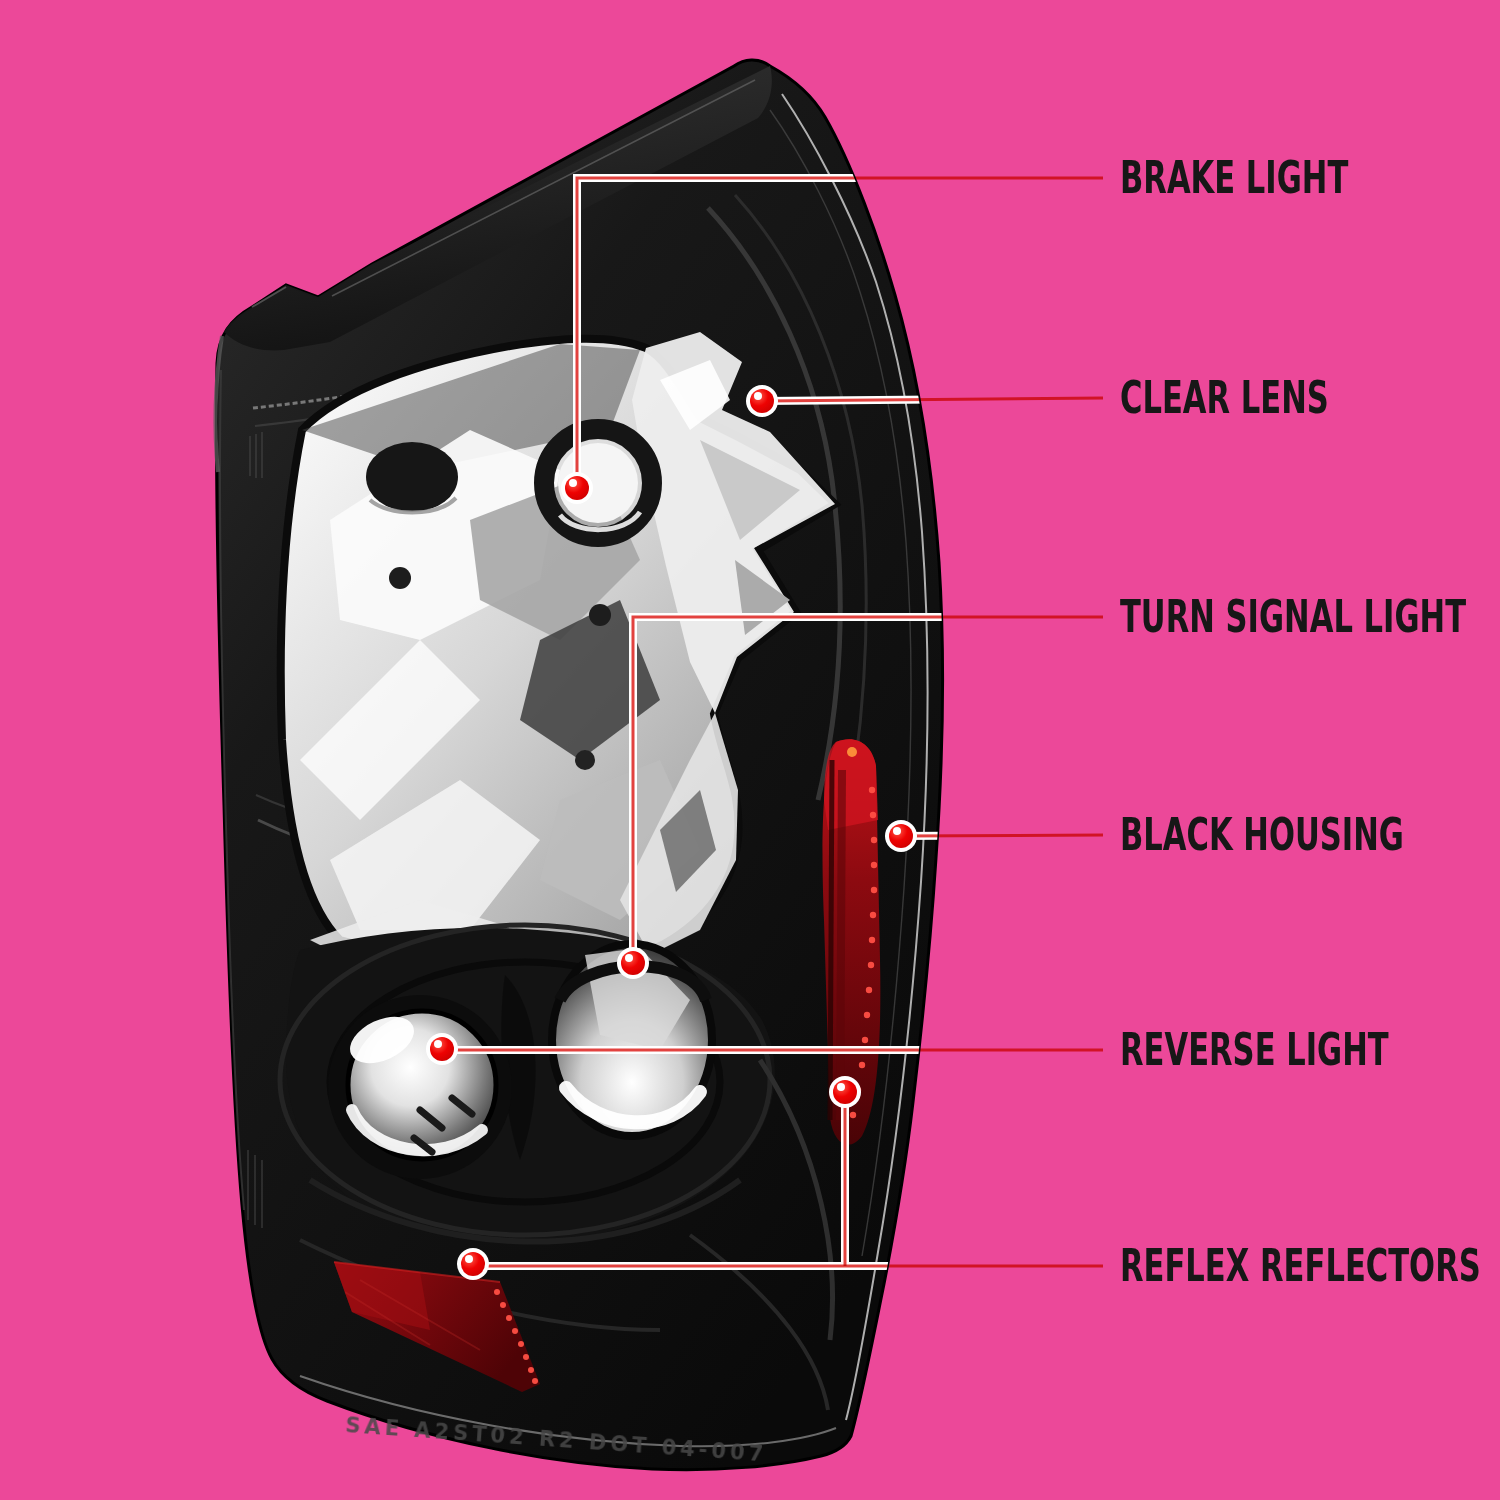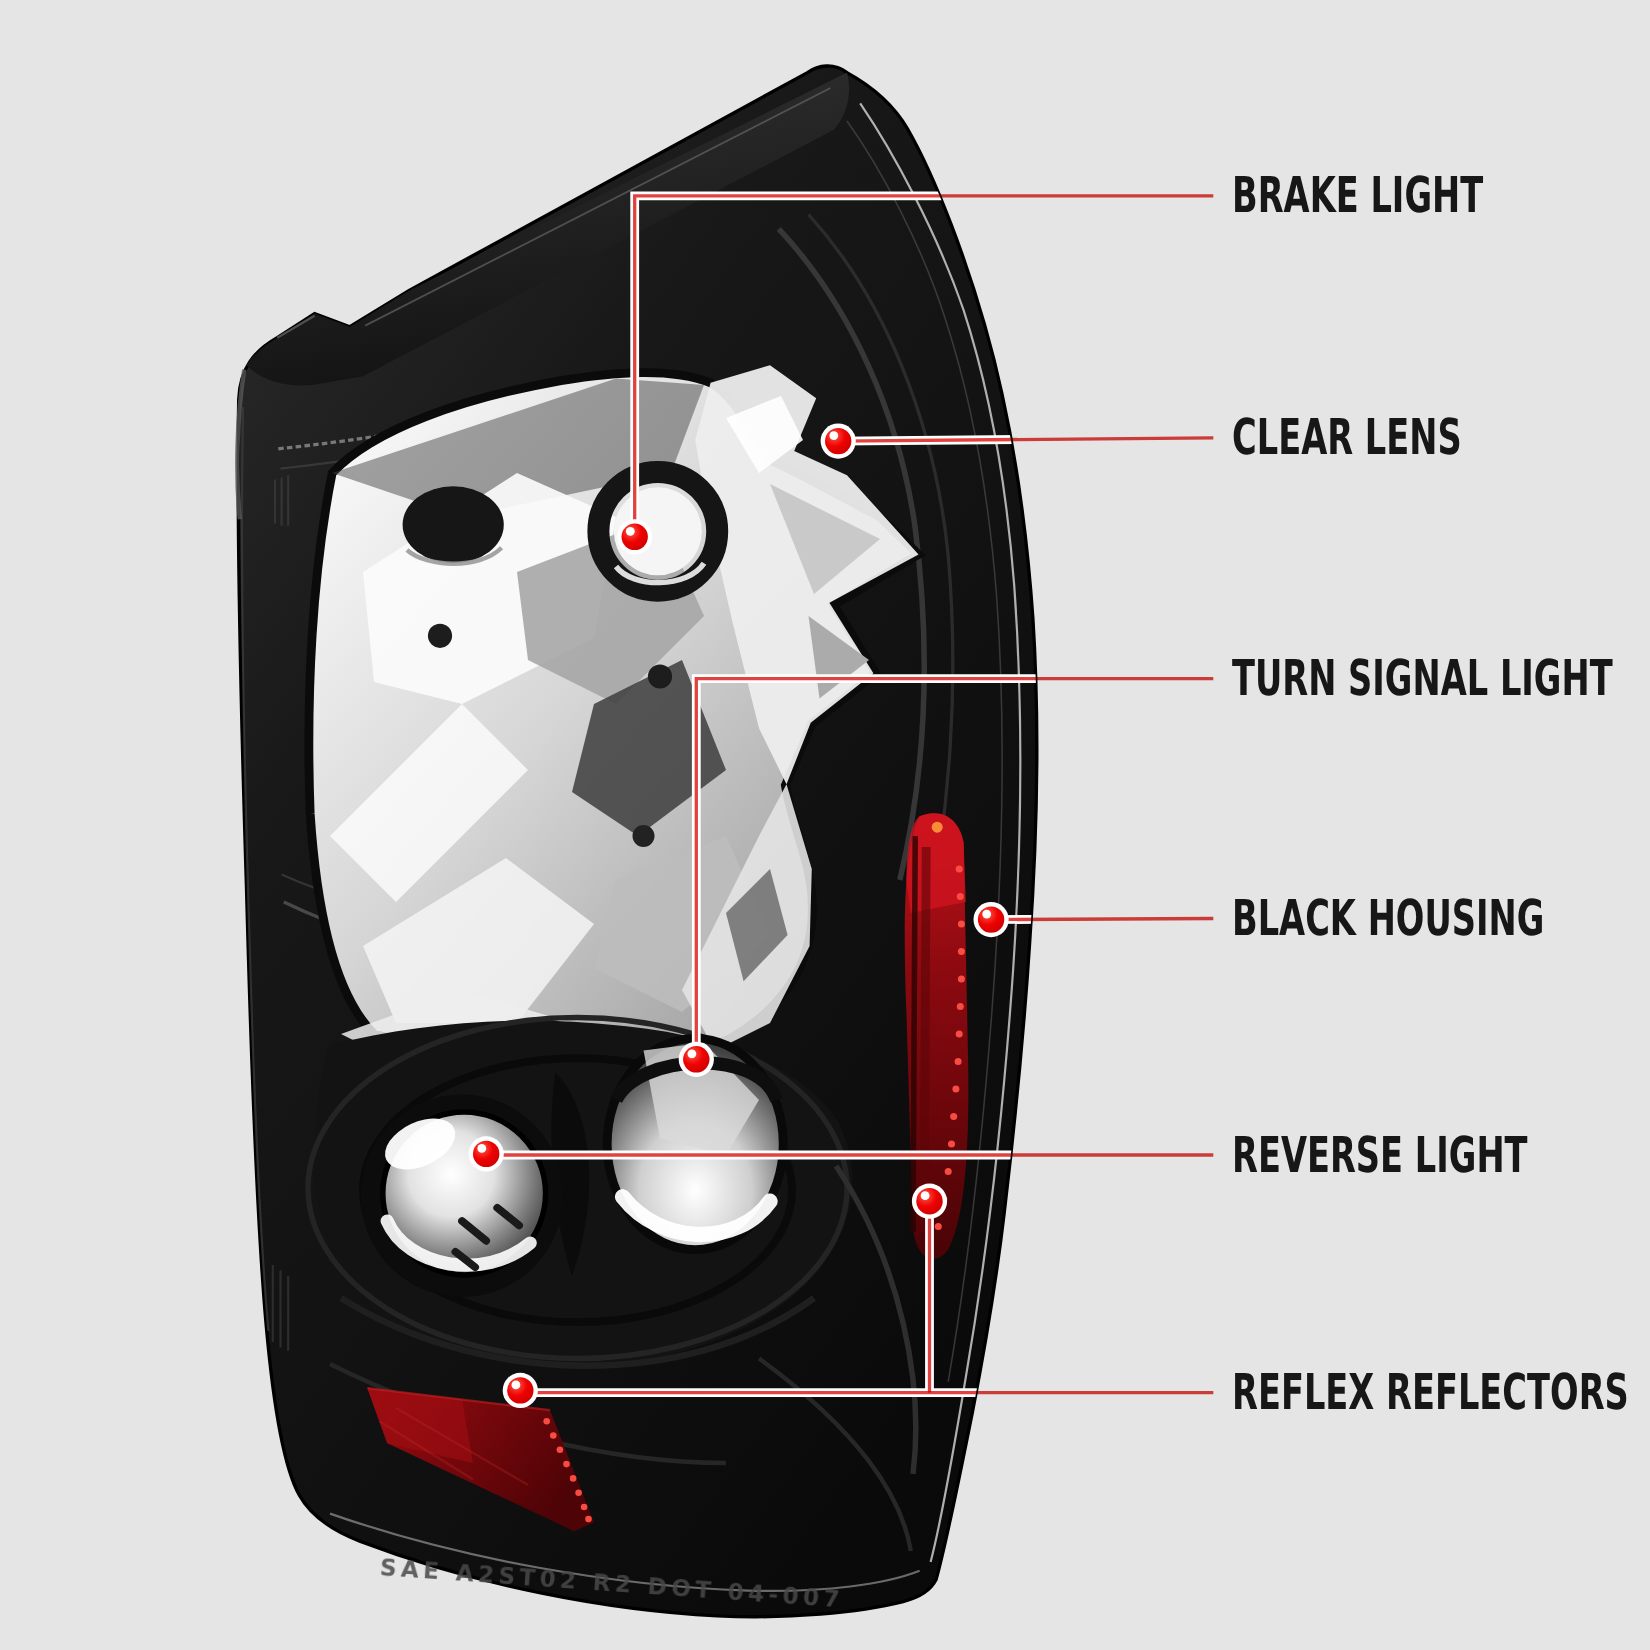--- a/index.html
+++ b/index.html
@@ -1,16 +1,16 @@
 <!DOCTYPE html>
 <html><head>
 <meta charset="utf-8">
 <style>
   html,body{margin:0;padding:0;background:#ffffff;}
-  .stage{position:relative;width:1500px;height:1500px;background:#e5e5e5;overflow:hidden;
+  .stage{position:relative;width:1500px;height:1500px;background:#ec4899;overflow:hidden;
          font-family:"DejaVu Sans","Liberation Sans",sans-serif;}
   .art{position:absolute;left:0;top:0;width:1500px;height:1500px;}
   .callout-label{
     position:absolute;left:1120px;height:54px;line-height:54px;
     font-weight:bold;font-size:45px;letter-spacing:0px;color:#171717;
     transform:scaleX(0.68);transform-origin:left center;white-space:nowrap;
   }
 </style>
 </head>
 <body>

